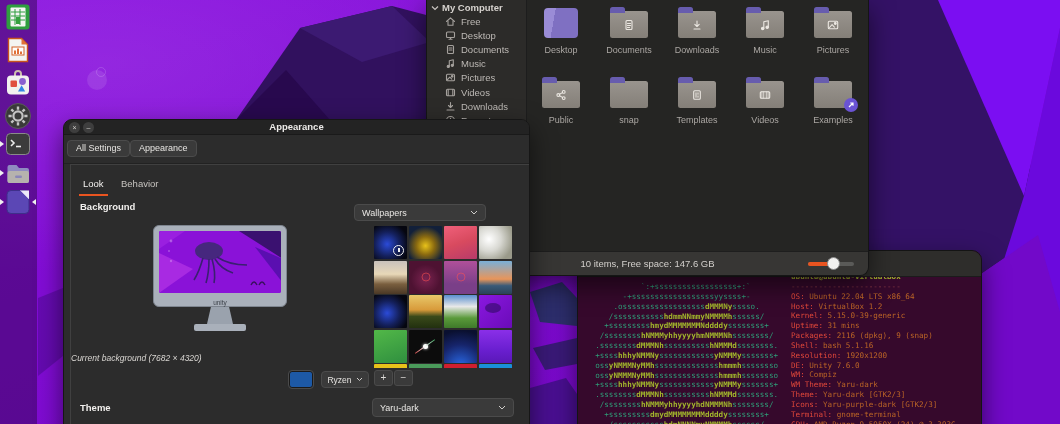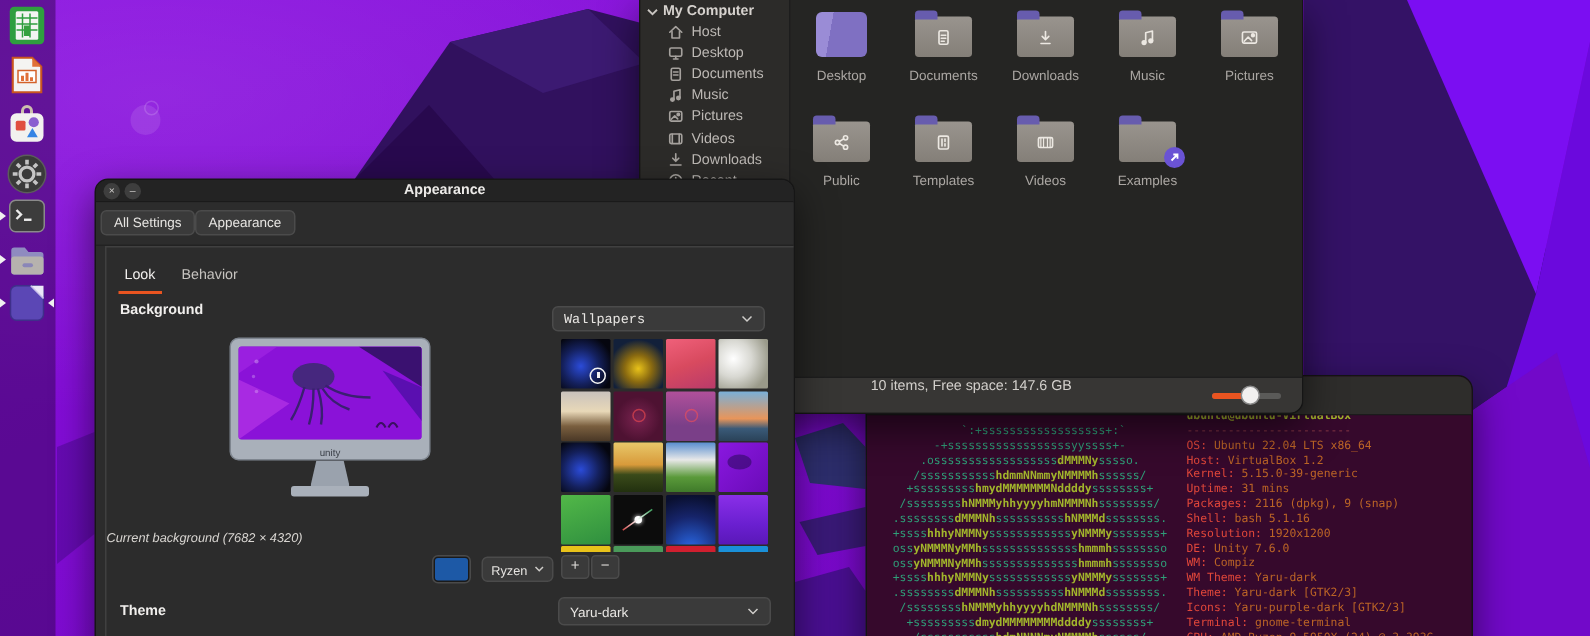--- a/index.html
+++ b/index.html
@@ -44,21 +44,21 @@
   .folder::before{content:"";position:absolute;left:0;top:-4px;width:15px;height:6px;
           border-radius:2.5px 2.5px 0 0;background:#675cae;}
   .folder .g{position:absolute;left:50%;top:50%;transform:translate(-50%,-50%);}
   .desktile{position:absolute;left:2px;top:0px;width:34px;height:30px;border-radius:4px;
           background:linear-gradient(100deg,#9a8cd6 0 30%,#7f70c2 30%);}
   .badge{position:absolute;right:-6px;bottom:-4px;width:14px;height:14px;border-radius:50%;
           background:#6a53d4;display:flex;align-items:center;justify-content:center;}
   .fm-label{margin-top:7px;font-size:9px;color:#aba7a3;}
   #fm-status{position:absolute;left:0;right:0;bottom:0;height:24px;background:#373634;
           border-top:1px solid #1e1e1e;border-radius:0 0 8px 8px;
-          display:flex;justify-content:center;}
+          display:flex;align-items:center;justify-content:center;}
   #fm-status-text{font-size:9.5px;color:#d3d0cc;}
   #fm-slider{position:absolute;right:14px;top:10px;width:46px;height:4px;border-radius:2px;
           background:#5a5a58;}
   #fm-slider .fill{position:absolute;left:0;top:0;bottom:0;border-radius:2px;background:var(--accent);}
   #fm-slider .knob{position:absolute;top:-5px;width:13px;height:13px;border-radius:50%;
           background:#f1f0ef;border:1px solid #8a8a8a;}
 
   
   #term{left:577px;top:250px;width:405px;height:190px;z-index:10;
         border-radius:10px 10px 0 0;background:var(--term-bg);border:1px solid #141414;}
@@ -113,21 +113,21 @@
       font-style:italic;font-size:8.5px;color:#d8d5d1;}
   #swatch{position:absolute;left:218px;top:206px;width:24px;height:17px;border-radius:3px;
       border:1px solid #1a1a1a;outline:1px solid #4a4a4a;}
   #zoom-btn{position:absolute;left:250px;top:206px;width:48px;height:17px;background:#3a3a3a;
       border:1px solid #4b4b4b;border-radius:4px;font-size:8.5px;color:#e6e4e1;
       display:flex;align-items:center;justify-content:center;gap:4px;}
 
   .select{position:absolute;background:#3a3a3a;border:1px solid #4b4b4b;border-radius:4px;
       font-size:9px;color:#e8e6e3;display:flex;align-items:center;padding:0 7px;}
   .select .spacer{flex:1;}
-  #wp-select{left:297px;top:39px;width:142px;height:17px;font-family:Liberation Mono, monospace;}
+  #wp-select{left:283px;top:39px;width:132px;height:17px;}
   #theme-select{left:301px;top:233px;width:142px;height:19px;}
   #theme-label{position:absolute;left:9px;top:237px;font-size:9.5px;font-weight:bold;color:#f1efed;}
 
   #wp-grid{position:absolute;left:303px;top:61px;width:139px;height:142px;overflow:hidden;
       display:grid;grid-template-columns:repeat(4,33px);grid-auto-rows:33px;gap:1.5px 2px;}
   .thumb{position:relative;width:33px;height:33px;border-radius:1px;}
   .tb-clock{position:absolute;right:3px;bottom:3px;width:11px;height:11px;border-radius:50%;
       border:1.5px solid #f2f2f2;}
   .tb-clock::after{content:"";position:absolute;left:4px;top:2px;width:1.5px;height:4px;background:#f2f2f2;}
   .tb-emblem{position:absolute;left:50%;top:50%;transform:translate(-50%,-50%);
@@ -237,21 +237,21 @@
         <span>My Computer</span>
       </div>
       <div id="fm-tree">
           <div class="sb-item">
             <span class="sb-ic">
               <svg width="11" height="11" viewBox="0 0 11 11" fill="none" stroke="#a5a19d" stroke-width="1.1" stroke-linecap="round" stroke-linejoin="round">
                 <path d="M1.5 5.5 L5.5 1.8 L9.5 5.5"></path>
                 <path d="M3 5 v4.3 h5 V5"></path>
               </svg>
             </span>
-            <span>Host</span>
+            <span>Free</span>
           </div>
           <div class="sb-item">
             <span class="sb-ic">
               <svg width="11" height="11" viewBox="0 0 11 11" fill="none" stroke="#a5a19d" stroke-width="1.1" stroke-linecap="round" stroke-linejoin="round">
                 <rect x="1.5" y="2" width="8" height="5.5" rx="1"></rect>
                 <path d="M4 9.3 h3 M5.5 7.5 v1.8"></path>
               </svg>
             </span>
             <span>Desktop</span>
           </div>
@@ -380,20 +380,28 @@
                   <svg width="13" height="13" viewBox="0 0 13 13" fill="none" stroke="#ece8e2" stroke-width="1.1" stroke-linecap="round" stroke-linejoin="round">
                     <circle cx="3.8" cy="6.5" r="1.4"></circle>
                     <circle cx="9.2" cy="3.4" r="1.4"></circle>
                     <circle cx="9.2" cy="9.6" r="1.4"></circle>
                     <path d="M5.1 5.8 l2.8-1.7 M5.1 7.2 l2.8 1.7"></path>
                   </svg>
                 </span>
               </div>
             </div>
             <div class="fm-label">Public</div>
+          </div>
+          <div class="fm-cell r2">
+            <div class="fold-wrap">
+              <div class="folder">
+                <span class="g"></span>
+              </div>
+            </div>
+            <div class="fm-label">snap</div>
           </div>
           <div class="fm-cell r2">
             <div class="fold-wrap">
               <div class="folder">
                 <span class="g">
                   <svg width="13" height="13" viewBox="0 0 13 13" fill="none" stroke="#ece8e2" stroke-width="1.1" stroke-linecap="round" stroke-linejoin="round">
                     <rect x="3.2" y="2.2" width="6.6" height="8.6" rx="1"></rect>
                     <path d="M5.5 4.2 v4.6 M7.5 4.2 v1.6 M7.5 7.4 v1.4"></path>
                   </svg>
                 </span>

